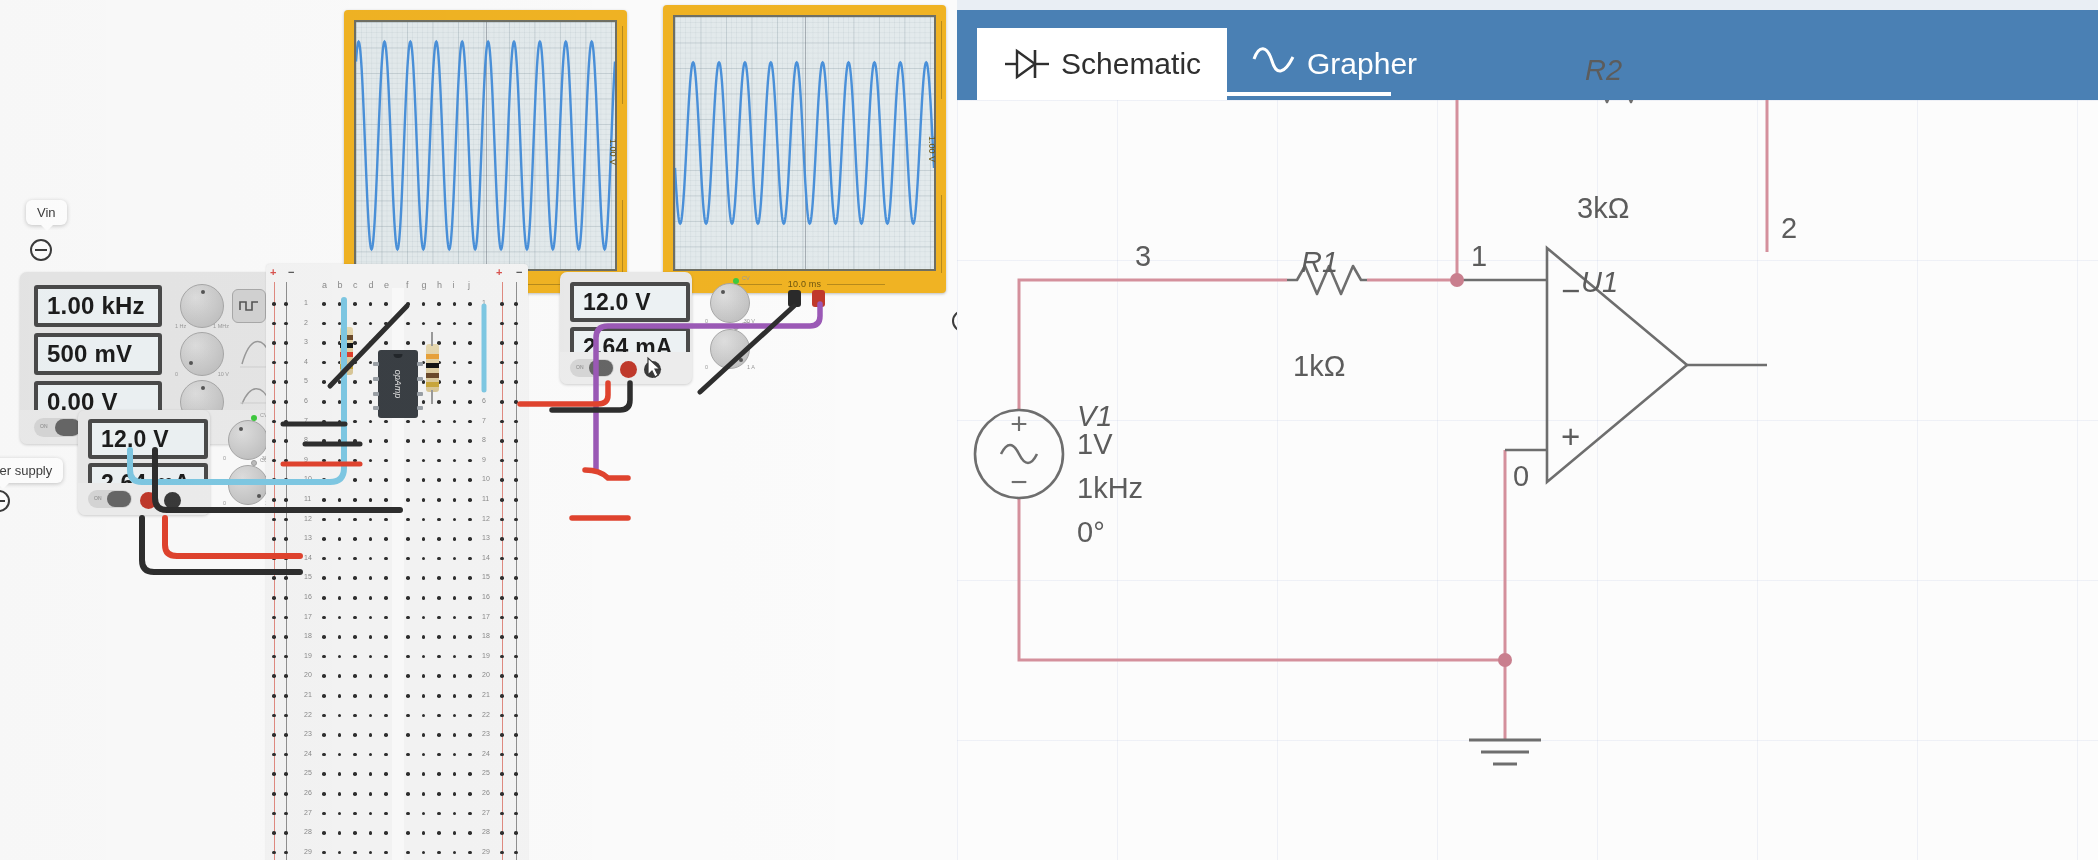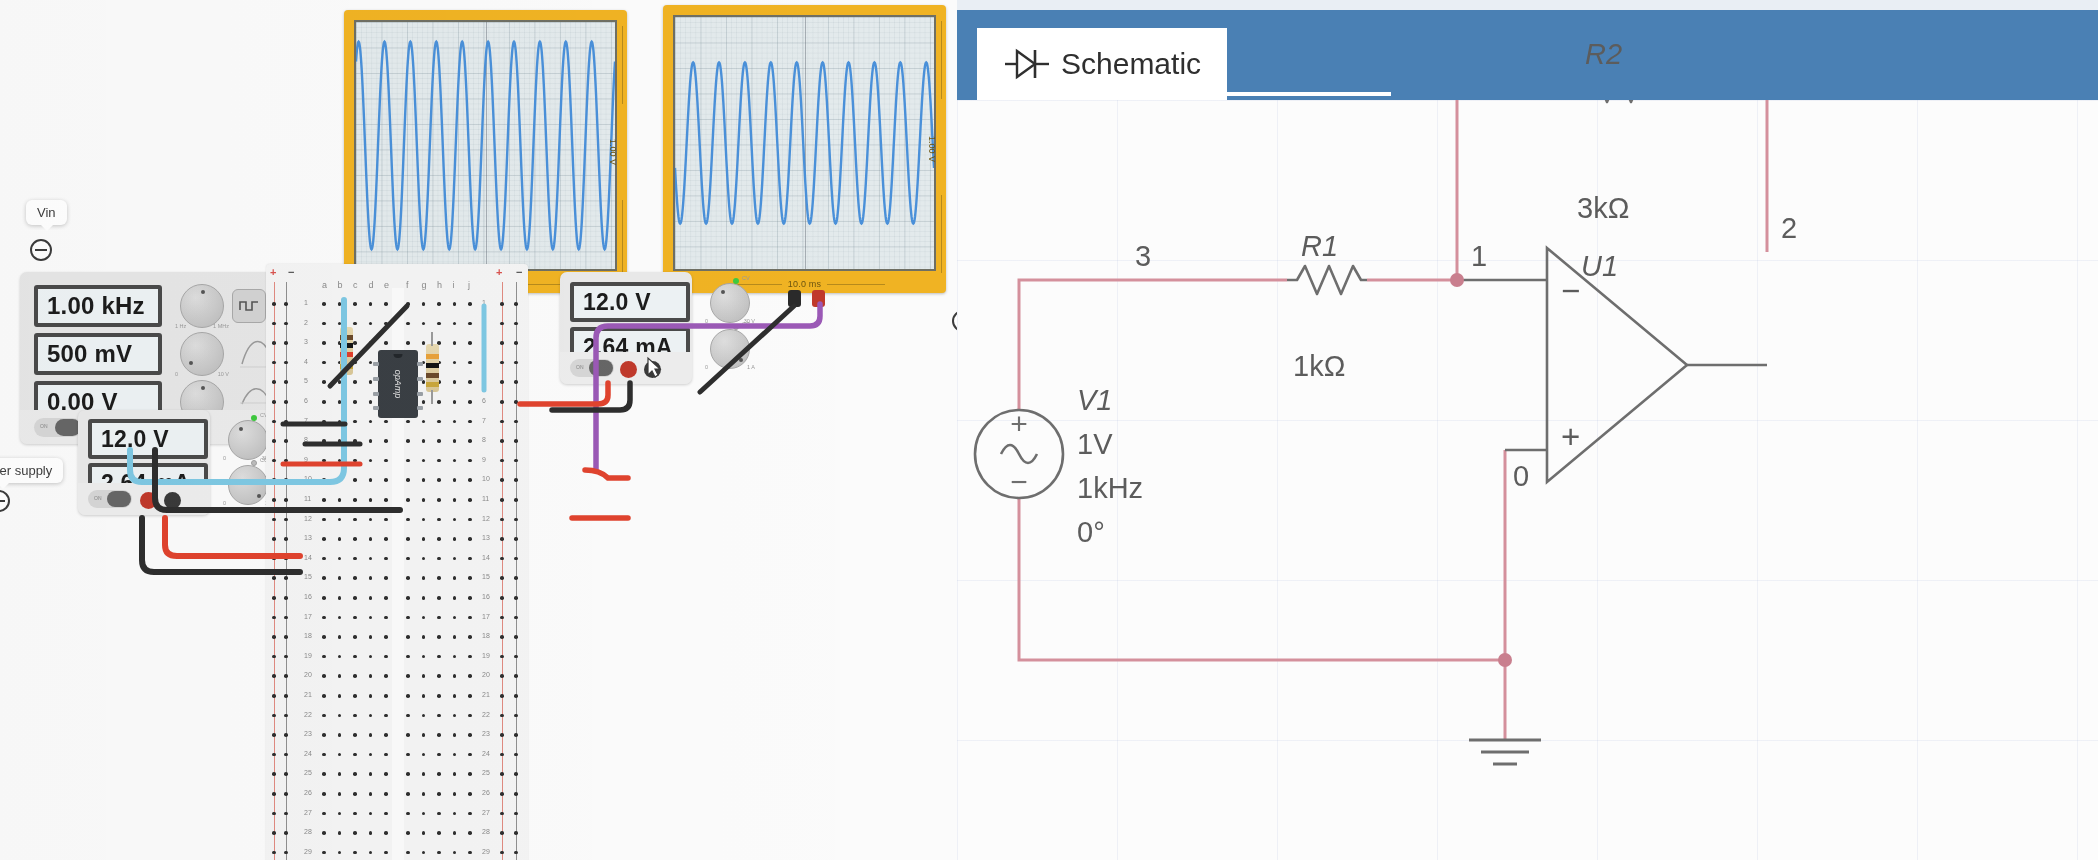--- a/index.html
+++ b/index.html
@@ -203,21 +203,21 @@
     background-image:
       linear-gradient(to right, rgba(120,140,200,.10) 1px, transparent 1px),
       linear-gradient(to bottom, rgba(120,140,200,.10) 1px, transparent 1px);
     background-size:160px 160px;
   }
   #sch{position:absolute;left:0;top:0;width:1141px;height:760px;}
   .sch-txt{
     position:absolute;color:#5c5c5c;font-size:29px;
     font-family:"Liberation Sans", sans-serif;white-space:nowrap;
   }
-  .sch-txt.italic{font-style:italic;}
+  .sch-txt.italic{font-style:italic;margin-top:16px;}
 </style>
 </head>
 <body>
 
 <div id="left-pane">
 
   <div class="scope" id="scope1">
     <div class="scope-screen">
       <div class="scope-grid"></div>
       <div class="scope-center-v"></div>
@@ -962,20 +962,28 @@
         <svg width="48" height="36" viewBox="0 0 48 36">
           <line x1="2" y1="18" x2="14" y2="18" stroke="#2f2f2f" stroke-width="2.4"></line>
           <polygon points="14,5 14,31 32,18" fill="none" stroke="#2f2f2f" stroke-width="2.4"></polygon>
           <line x1="32" y1="4" x2="32" y2="32" stroke="#2f2f2f" stroke-width="2.6"></line>
           <line x1="32" y1="18" x2="46" y2="18" stroke="#2f2f2f" stroke-width="2.4"></line>
         </svg>
       </span>
       <span>Schematic</span>
     </div>
 
+    <div class="tab" style="left:268px;">
+      <span class="ticon">
+        <svg width="46" height="34" viewBox="0 0 46 34">
+          <path d="M3,12 C8,-2 16,-2 21,14 C25,28 33,28 42,10" fill="none" stroke="#ffffff" stroke-width="3"></path>
+        </svg>
+      </span>
+      <span>Grapher</span>
+    </div>
 
 
     <div id="tab-underline"></div>
   </div>
 
   <div id="canvas">
     <div class="grid"></div>
 
     <svg id="sch" viewBox="0 0 1141 760">
 

